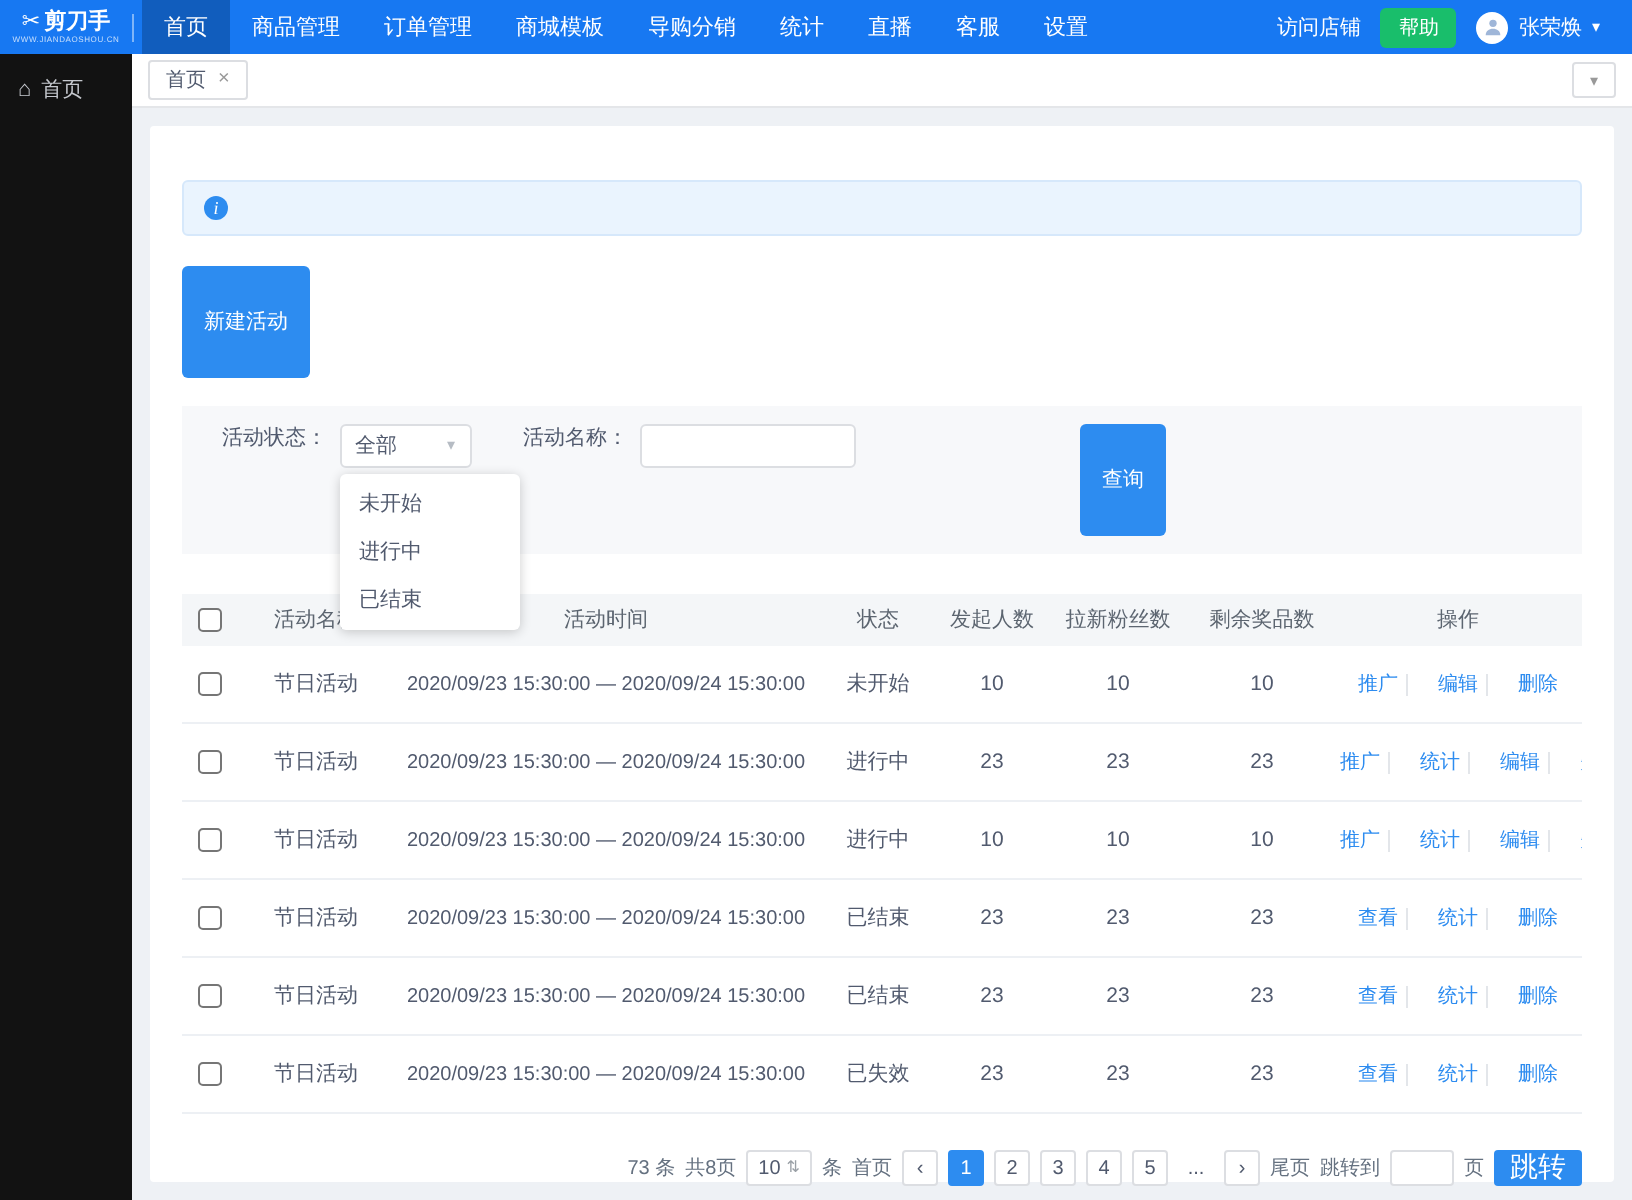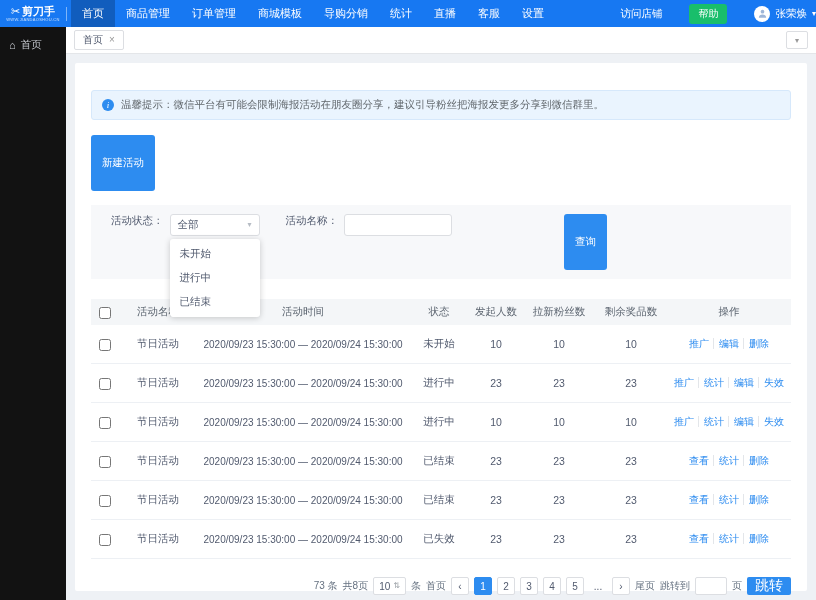--- a/index.html
+++ b/index.html
@@ -7,21 +7,21 @@
 
   
   .navbar{position:absolute;top:0;left:0;width:816px;height:27px;background:#1778f2;display:flex;align-items:center;color:#fff;z-index:40}
   .logo{width:66px;height:27px;display:flex;flex-direction:column;align-items:center;justify-content:center;line-height:1;flex:0 0 66px}
   .logo-title{font-size:11px;font-weight:bold;display:flex;align-items:center;gap:2px;white-space:nowrap}
   .logo-sub{font-size:4px;color:rgba(255,255,255,.75);margin-top:1px;letter-spacing:.3px}
   .nav-sep{width:1px;height:14px;background:rgba(255,255,255,.45);margin-right:4px}
   .nav-items{display:flex;height:100%}
   .nav-item{font-size:11px;padding:0 11px;display:flex;align-items:center;cursor:pointer;white-space:nowrap}
   .nav-item.active{background:rgba(0,0,0,.22)}
-  .nav-right{margin-left:auto;display:flex;align-items:center;gap:27px;padding-right:0}
+  .nav-right{margin-left:auto;display:flex;align-items:center;gap:10px;padding-right:16px}
   .visit{font-size:10.5px;cursor:pointer;white-space:nowrap}
   .help-btn{background:#19be6b;font-size:10px;padding:3px 9px;border-radius:3px;border:none;color:#fff;cursor:pointer;white-space:nowrap}
   .user{display:flex;align-items:center;gap:5px;font-size:10.5px;cursor:pointer;white-space:nowrap}
   .avatar{width:16px;height:16px;border-radius:50%;background:#fff;display:flex;align-items:center;justify-content:center;overflow:hidden}
   .caret{font-size:8px;line-height:1}
 
   
   .sidebar{position:absolute;top:27px;left:0;width:66px;height:573px;background:#121212}
   .side-item{display:flex;align-items:center;gap:5px;color:#c5c8ce;font-size:10.5px;padding:11px 9px;cursor:pointer}
   .side-icon{font-size:11px;line-height:1}
@@ -39,35 +39,35 @@
   .page-title{font-size:13px;color:#515a6e;font-weight:600}
   .page-sub{font-size:10.5px;color:#9aa0a6;margin-top:7px}
   .alert{margin-top:11px;background:#eaf4fe;border:1px solid #d6e8fb;border-radius:3px;padding:7px 10px;font-size:10.5px;color:#61676c;display:flex;align-items:center;gap:7px}
   .info-icon{width:12px;height:12px;border-radius:50%;background:#2d8cf0;color:#fff;font-size:9px;display:inline-flex;align-items:center;justify-content:center;font-style:italic;font-family:"Liberation Serif",serif;flex:0 0 12px}
   .btn-primary{background:#2d8cf0;color:#fff;border:none;border-radius:3px;font-size:10.5px;padding:21px 11px;cursor:pointer;white-space:nowrap}
   .new-btn{margin-top:15px}
 
   .filterbar{margin-top:14px;background:#f7f8fa;padding:9px 20px;display:flex;font-size:10.5px;color:#515a6e}
   .flabel{margin-right:6px;white-space:nowrap}
   .selwrap{position:relative}
-  .select{width:90px;height:22px;background:#fff;border:1px solid #dcdee2;border-radius:3px;display:flex;align-items:center;justify-content:space-between;padding:0 7px;color:#515a6e;cursor:pointer}
+  .select{width:66px;height:22px;background:#fff;border:1px solid #dcdee2;border-radius:3px;display:flex;align-items:center;justify-content:space-between;padding:0 7px;color:#515a6e;cursor:pointer}
   .caret2{color:#b6bcc4;font-size:8px;line-height:1}
   .dropdown{position:absolute;top:25px;left:0;width:90px;background:#fff;box-shadow:0 1px 6px rgba(0,0,0,.2);border-radius:3px;z-index:20;padding:3px 0}
   .dd-item{padding:5px 10px;font-size:10.5px;color:#515a6e;cursor:pointer}
   .name-label{margin-left:26px}
   .text-input{width:108px;height:22px;border:1px solid #dcdee2;border-radius:3px;background:#fff;padding:0 6px;font-size:10.5px;color:#515a6e;outline:none}
   .search-btn{margin-left:112px}
 
   .table{width:100%;border-collapse:collapse;margin-top:20px;table-layout:fixed;font-size:10.5px;color:#515a6e}
   .table th{background:#f4f6f8;font-weight:400;color:#5c6570;padding:6px 3px;text-align:center;white-space:nowrap;overflow:hidden}
   .table td{padding:12px 3px;text-align:center;border-bottom:1px solid #edf0f4;white-space:nowrap;overflow:hidden}
   .cell-time{font-size:10px;color:#515a6e}
   .cb{width:12px;height:12px;vertical-align:middle;cursor:pointer}
   .actions a{color:#2d8cf0;text-decoration:none;font-size:10px;cursor:pointer}
-  .actions a + a{margin-left:4px;padding-left:5px;border-left:1px solid #e3e6ea}
+  .actions a + a{margin-left:4px;padding-left:15px;border-left:1px solid #e3e6ea}
 
   .pagination{display:flex;align-items:center;justify-content:flex-end;gap:5px;margin-top:18px;font-size:10px;color:#657180}
   .pg-text{white-space:nowrap}
   .pg-box{min-width:18px;height:18px;border:1px solid #dcdee2;border-radius:2px;background:#fff;display:inline-flex;align-items:center;justify-content:center;padding:0 3px;color:#515a6e;cursor:pointer;font-size:10px}
   .pg-box.active{background:#2d8cf0;border-color:#2d8cf0;color:#fff}
   .pg-ellipsis{border:none;background:transparent}
   .pg-sizer{display:inline-flex;align-items:center;gap:3px;border:1px solid #dcdee2;border-radius:2px;background:#fff;height:18px;padding:0 5px;cursor:pointer;color:#515a6e}
   .pg-sizer .arr{font-size:8px;color:#9aa0a6;line-height:1}
   .pg-input{width:32px;height:18px;border:1px solid #dcdee2;border-radius:2px;outline:none;font-size:10px;text-align:center;color:#515a6e}
   .pg-btn{background:#2d8cf0;color:#fff;border:none;border-radius:2px;height:18px;padding:0 8px;font-size:14px;cursor:pointer}
@@ -129,21 +129,20 @@
       <span>▾</span>
     </div>
   </div>
 
   <div class="content">
     <div class="card">
 
 
       <div class="alert">
         <span class="info-icon">i</span>
-        <span>温馨提示：微信平台有可能会限制海报活动在朋友圈分享，建议引导粉丝把海报发更多分享到微信群里。</span>
       </div>
 
       <button class="btn-primary new-btn">新建活动</button>
 
       
       <div class="filterbar">
         <span class="flabel">活动状态：</span>
         <div class="selwrap">
           <div class="select">
             <span>全部</span>

